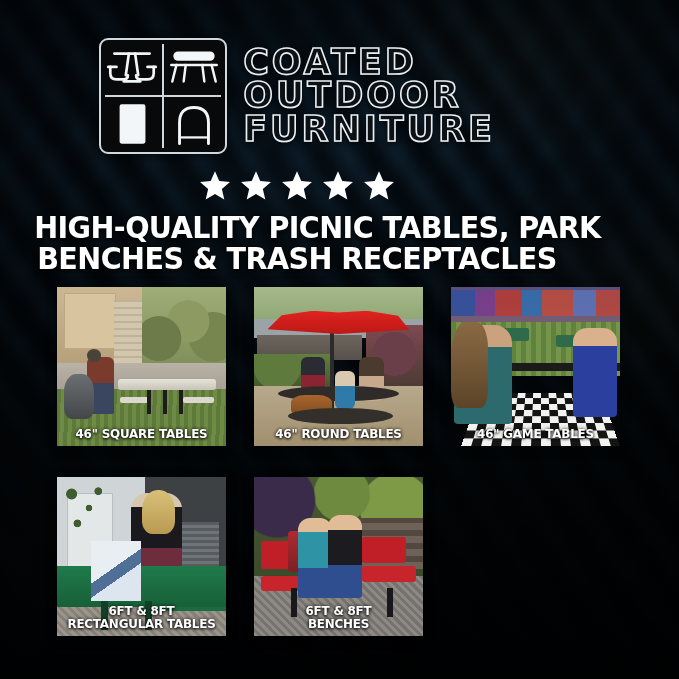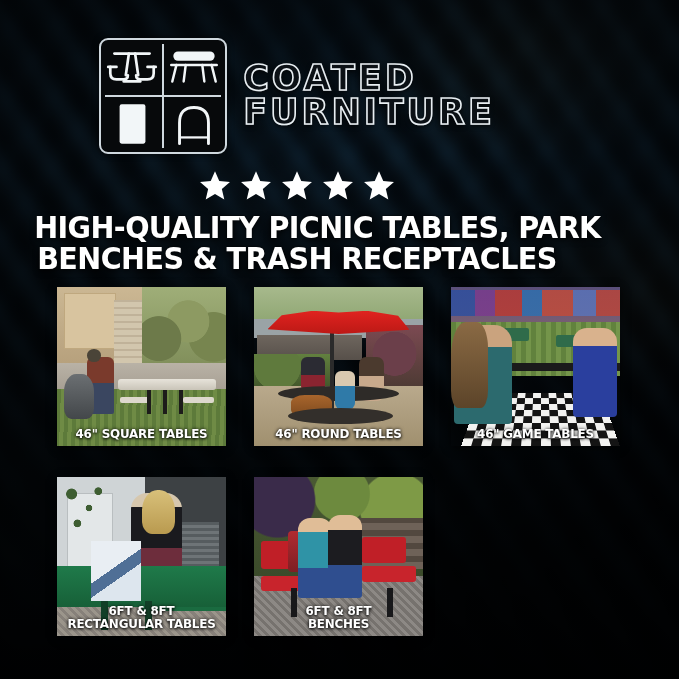--- a/index.html
+++ b/index.html
@@ -286,20 +286,21 @@
         <div class="q" style="right:0;bottom:0">
           <svg viewBox="0 0 60 54">
             <path d="M16 46 L16 26 Q16 11 30 11 Q44 11 44 26 L44 46" stroke="#f2f6f8" stroke-width="2.8" fill="none" stroke-linecap="round"></path>
             <line x1="16" y1="40" x2="44" y2="40" stroke="#f2f6f8" stroke-width="2.2"></line>
           </svg>
         </div>
       </div>
 
       <div class="logo-text">
         <div class="logo-line">COATED</div>
+        <div class="logo-line">OUTDOOR</div>
         <div class="logo-line">FURNITURE</div>
       </div>
     </div>
 
     <div class="stars">
       <svg class="star" viewBox="0 0 24 24">
           <polygon points="12,1 15.3,8.6 23.6,9.3 17.3,14.8 19.2,22.9 12,18.5 4.8,22.9 6.7,14.8 0.4,9.3 8.7,8.6" fill="#ffffff"></polygon>
         </svg>
       <svg class="star" viewBox="0 0 24 24">
           <polygon points="12,1 15.3,8.6 23.6,9.3 17.3,14.8 19.2,22.9 12,18.5 4.8,22.9 6.7,14.8 0.4,9.3 8.7,8.6" fill="#ffffff"></polygon>

